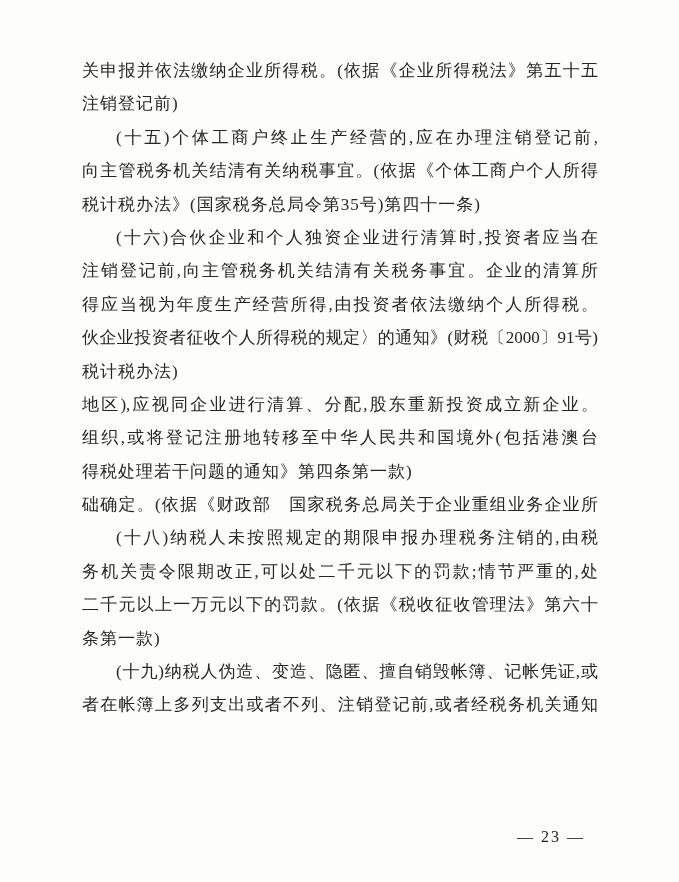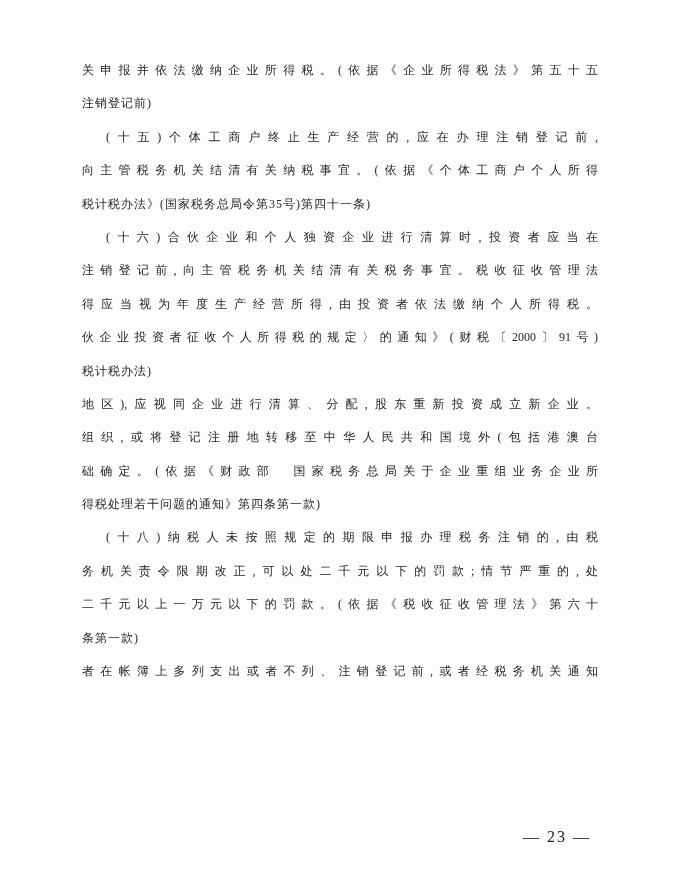--- a/index.html
+++ b/index.html
@@ -17,65 +17,66 @@
     inset: 0;
     background: var(--bg, #fdfdfb);
   }
   .doc-body {
     position: absolute;
     left: 82px;
     top: 54px;
     width: 516px;
   }
   .doc-line {
-    font-size: 12px;
+    font-size: 17px;
     line-height: 33.4px;
     height: 33.4px;
     letter-spacing: 1px;
     white-space: nowrap;
     text-align: left;
   }
   .doc-line.fill {
     white-space: normal;
     letter-spacing: normal;
     text-align: justify;
     text-align-last: justify;
     overflow: hidden;
   }
   .doc-line.indent {
     text-indent: 2em;
   }
   .page-footer {
     position: absolute;
     top: 826px;
-    right: 88px;
+    right: 94px;
     font-size: 16px;
     line-height: 22px;
     letter-spacing: 2px;
   }
 </style>
 </head>
 <body>
 
 <div class="page">
   <div class="doc-body">
       <div class="doc-line fill">关申报并依法缴纳企业所得税。(依据《企业所得税法》第五十五</div>
       <div class="doc-line">注销登记前)</div>
       <div class="doc-line fill indent">(十五)个体工商户终止生产经营的,应在办理注销登记前,</div>
       <div class="doc-line fill">向主管税务机关结清有关纳税事宜。(依据《个体工商户个人所得</div>
       <div class="doc-line">税计税办法》(国家税务总局令第35号)第四十一条)</div>
       <div class="doc-line fill indent">(十六)合伙企业和个人独资企业进行清算时,投资者应当在</div>
-      <div class="doc-line fill">注销登记前,向主管税务机关结清有关税务事宜。税收征收管理法</div>
+      <div class="doc-line fill">注销登记前,向主管税务机关结清有关税务事宜。企业的清算所</div>
       <div class="doc-line fill">得应当视为年度生产经营所得,由投资者依法缴纳个人所得税。</div>
       <div class="doc-line fill">伙企业投资者征收个人所得税的规定〉的通知》(财税〔2000〕91号)</div>
       <div class="doc-line">税计税办法)</div>
       <div class="doc-line fill">地区),应视同企业进行清算、分配,股东重新投资成立新企业。</div>
       <div class="doc-line fill">组织,或将登记注册地转移至中华人民共和国境外(包括港澳台</div>
+      <div class="doc-line">得税处理若干问题的通知》第四条第一款)</div>
       <div class="doc-line fill">础确定。(依据《财政部　国家税务总局关于企业重组业务企业所</div>
-      <div class="doc-line">得税处理若干问题的通知》第四条第一款)</div>
       <div class="doc-line fill indent">(十八)纳税人未按照规定的期限申报办理税务注销的,由税</div>
       <div class="doc-line fill">务机关责令限期改正,可以处二千元以下的罚款;情节严重的,处</div>
       <div class="doc-line fill">二千元以上一万元以下的罚款。(依据《税收征收管理法》第六十</div>
       <div class="doc-line">条第一款)</div>
+      <div class="doc-line fill indent">(十九)纳税人伪造、变造、隐匿、擅自销毁帐簿、记帐凭证,或</div>
       <div class="doc-line fill">者在帐簿上多列支出或者不列、注销登记前,或者经税务机关通知</div>
     </div>
   <div class="page-footer">— 23 —</div>
 </div>
 
 </body></html>

